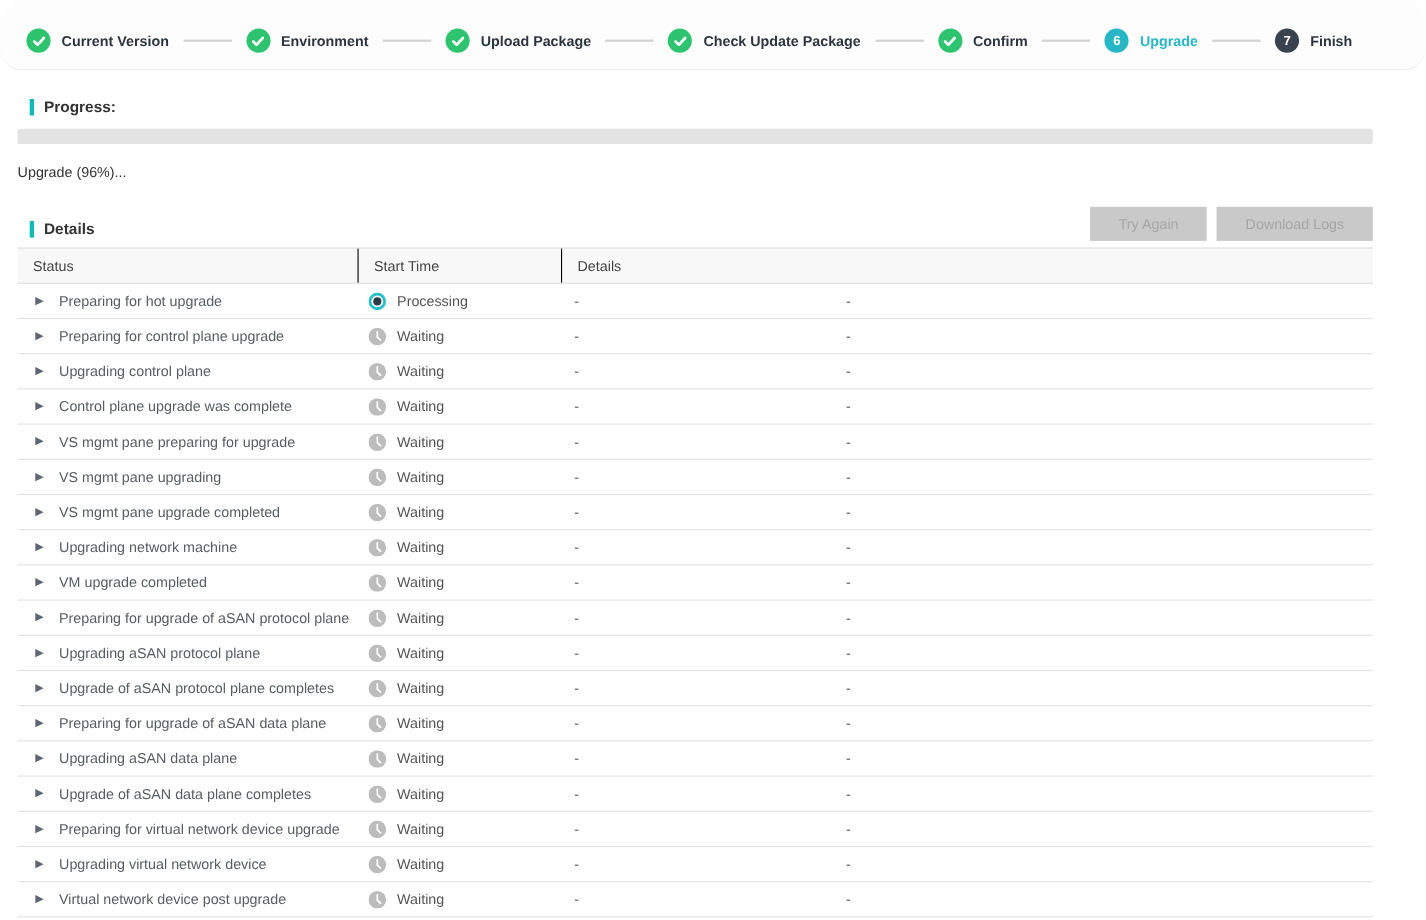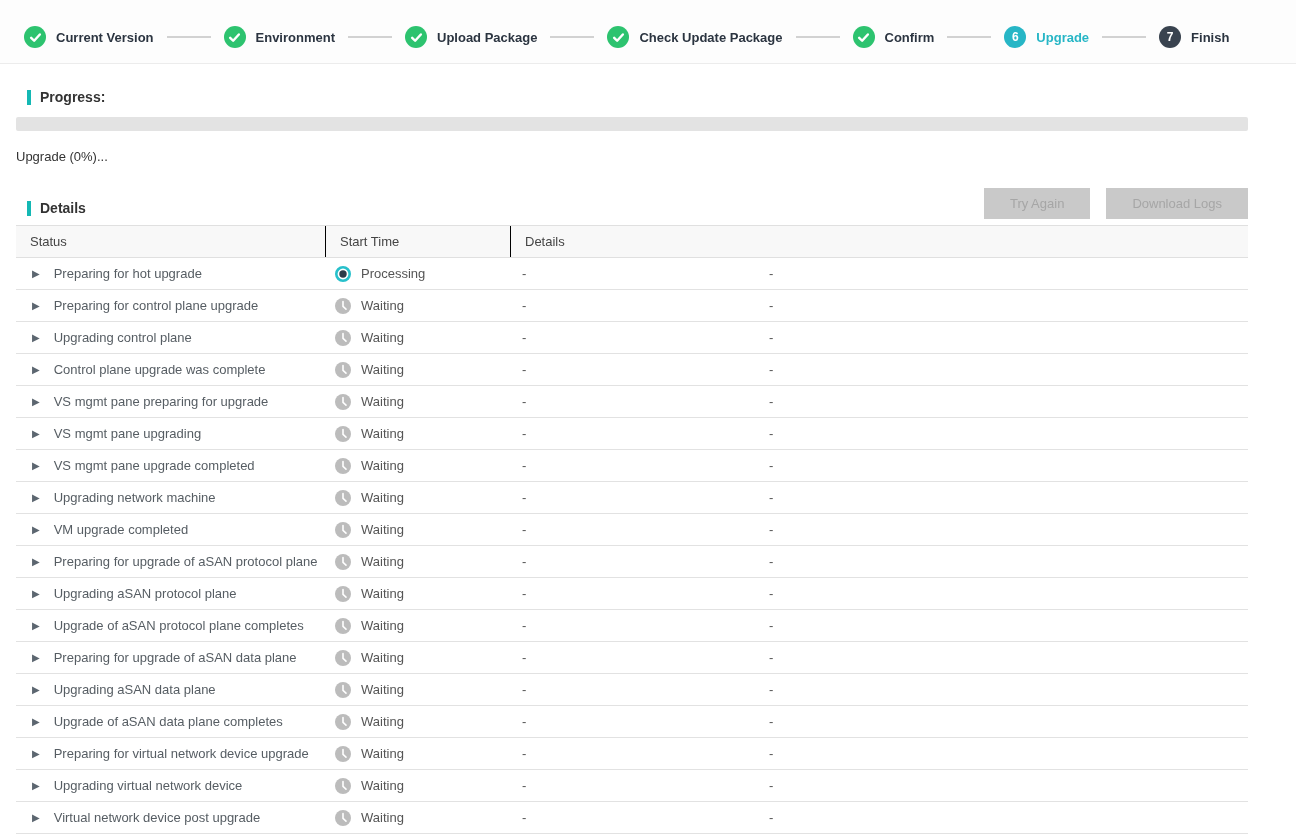--- a/index.html
+++ b/index.html
@@ -24,20 +24,21 @@
   }
 
   
   .stepbar{
     display:flex;
     align-items:center;
     padding:11px 0 0 24px;
     height:64px;
     background:#fdfdfd;
     border-bottom:1px solid #ececec;
+    border-radius:20px;
   }
   .step{display:flex;align-items:center;}
   .step-circle{
     width:22px;height:22px;border-radius:50%;
     display:flex;align-items:center;justify-content:center;
     color:#fff;font-weight:bold;font-size:12px;
     flex:0 0 auto;
   }
   .step.done .step-circle{background:var(--step-done-green);}
   .step.active .step-circle{background:var(--step-active-teal);}
@@ -79,21 +80,21 @@
   }
   .progress-status{margin-top:18px;font-size:13px;color:#333;}
 
   
   .details-header{
     margin-top:24px;
     display:flex;justify-content:space-between;align-items:flex-end;
     width:1232px;
   }
   .details-heading{margin-bottom:3px;}
-  .btn-group{display:flex;gap:16px;padding-left:48px;}
+  .btn-group{display:flex;gap:9px;padding-left:48px;}
   .btn-disabled{
     height:31px;
     padding:0 26px;
     background:var(--disabled-button-bg);
     color:var(--disabled-button-text);
     border:none;
     font-size:13px;
     font-family:inherit;
     cursor:default;
   }
@@ -203,21 +204,21 @@
 
   <div class="section-heading progress-heading">
     <span class="accent-bar"></span>
     <span>Progress:</span>
   </div>
 
   <div class="progress-track">
     <div class="progress-fill" style="width: 0%;"></div>
   </div>
 
-  <div class="progress-status">Upgrade (0%)...</div>
+  <div class="progress-status">Upgrade (96%)...</div>
 
   <div class="details-header">
     <div class="section-heading details-heading">
       <span class="accent-bar"></span>
       <span>Details</span>
     </div>
     <div class="btn-group">
       <button class="btn-disabled">Try Again</button>
       <button class="btn-disabled">Download Logs</button>
     </div>

